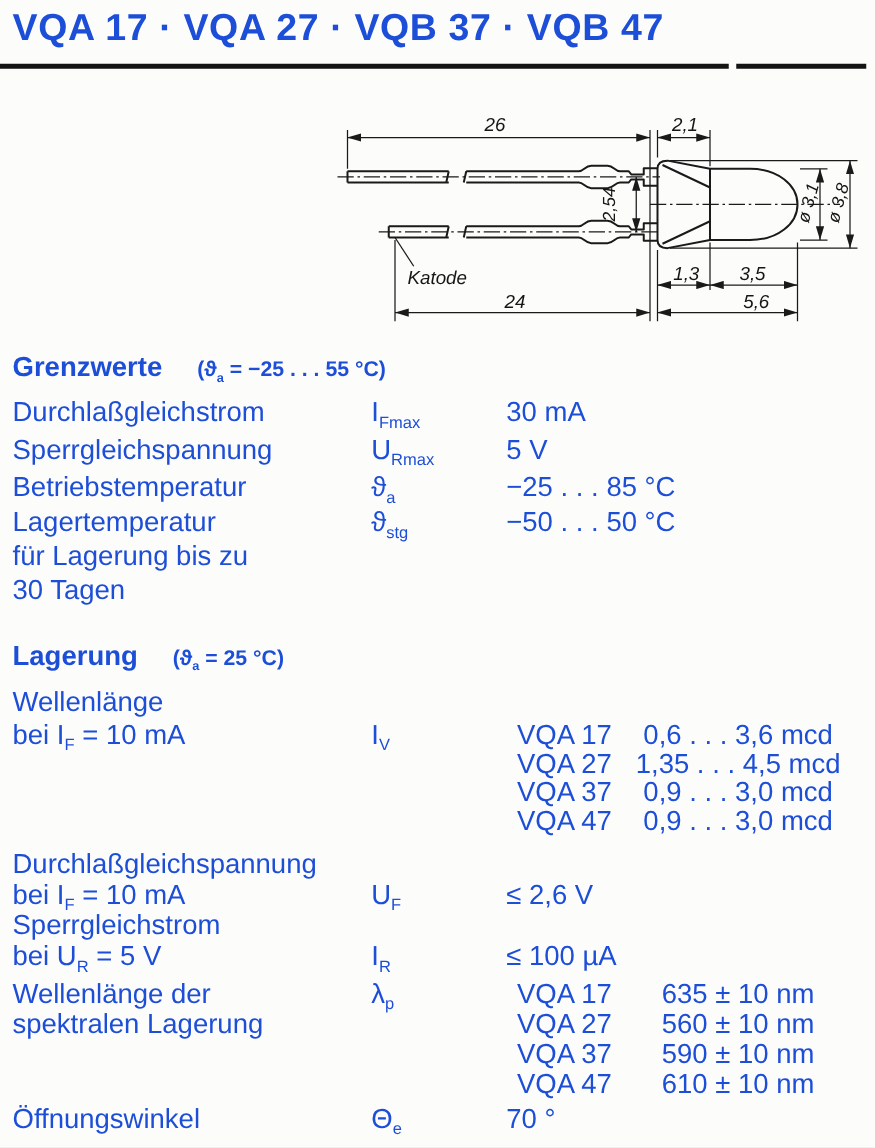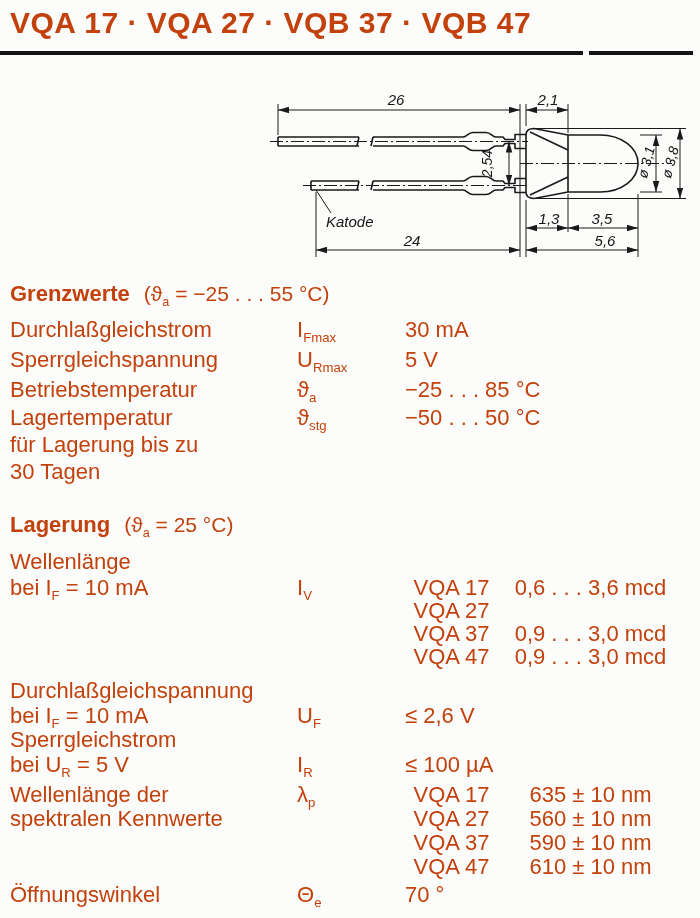--- a/index.html
+++ b/index.html
@@ -1,39 +1,39 @@
 <!DOCTYPE html>
 <html><head>
 <meta charset="utf-8">
 <style>
   html,body{margin:0;padding:0;background:#e8e8e8;}
   .page{
     position:relative;
     width:700px;height:918px;
     margin:0 auto;
     background:#fcfcfa;
-    color:#c2410c;
+    color:#1d4ed8;
     font-family:"Liberation Sans", sans-serif;
     overflow:hidden;
   }
   .title{
     position:absolute;left:10px;top:6px;
     font-size:30px;font-weight:bold;letter-spacing:0.5px;
     white-space:nowrap;
   }
   .rule{position:absolute;top:51px;height:4px;background:#141414;}
   .rule.seg1{left:0;width:583px;}
   .rule.seg2{left:589px;width:104px;}
 
   .heading{
     position:absolute;left:10px;
     font-size:22px;white-space:nowrap;
   }
   .heading .hword{font-weight:bold;}
-  .heading .hcond{font-weight:normal;font-size:21px;margin-left:14px;}
+  .heading .hcond{font-weight:bold;font-size:17px;margin-left:28px;}
 
   .row{
     position:absolute;left:10px;width:673px;
     display:grid;
     grid-template-columns:287px 108px 93px 1fr;
     font-size:22px;line-height:24px;white-space:nowrap;
   }
   .row .param{grid-column:1;}
   .row .symbol{grid-column:2;}
   .row .typ{grid-column:3;text-align:center;}
@@ -171,20 +171,21 @@
     <span class="param">Wellenlänge</span>
   </div>
   <div class="row" style="top:576px">
     <span class="param">bei I<sub>F</sub> = 10 mA</span>
     <span class="symbol">I<sub>V</sub></span>
     <span class="typ">VQA 17</span>
     <span class="val">0,6 . . . 3,6 mcd</span>
   </div>
   <div class="row" style="top:599px">
     <span class="typ">VQA 27</span>
+    <span class="val">1,35 . . . 4,5 mcd</span>
   </div>
   <div class="row" style="top:622px">
     <span class="typ">VQA 37</span>
     <span class="val">0,9 . . . 3,0 mcd</span>
   </div>
   <div class="row" style="top:645px">
     <span class="typ">VQA 47</span>
     <span class="val">0,9 . . . 3,0 mcd</span>
   </div>
 
@@ -206,21 +207,21 @@
     <span class="valwide">≤ 100 µA</span>
   </div>
 
   <div class="row" style="top:783px">
     <span class="param">Wellenlänge der</span>
     <span class="symbol">λ<sub>p</sub></span>
     <span class="typ">VQA 17</span>
     <span class="val">635 ± 10 nm</span>
   </div>
   <div class="row" style="top:807px">
-    <span class="param">spektralen Kennwerte</span>
+    <span class="param">spektralen Lagerung</span>
     <span class="typ">VQA 27</span>
     <span class="val">560 ± 10 nm</span>
   </div>
   <div class="row" style="top:831px">
     <span class="typ">VQA 37</span>
     <span class="val">590 ± 10 nm</span>
   </div>
   <div class="row" style="top:855px">
     <span class="typ">VQA 47</span>
     <span class="val">610 ± 10 nm</span>

